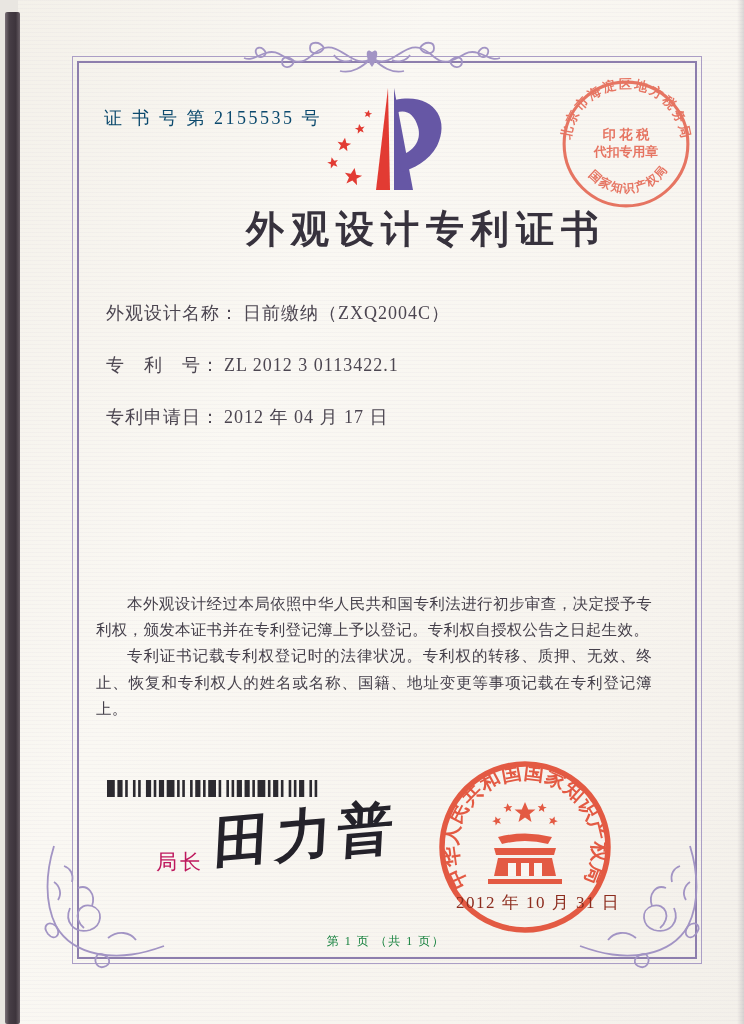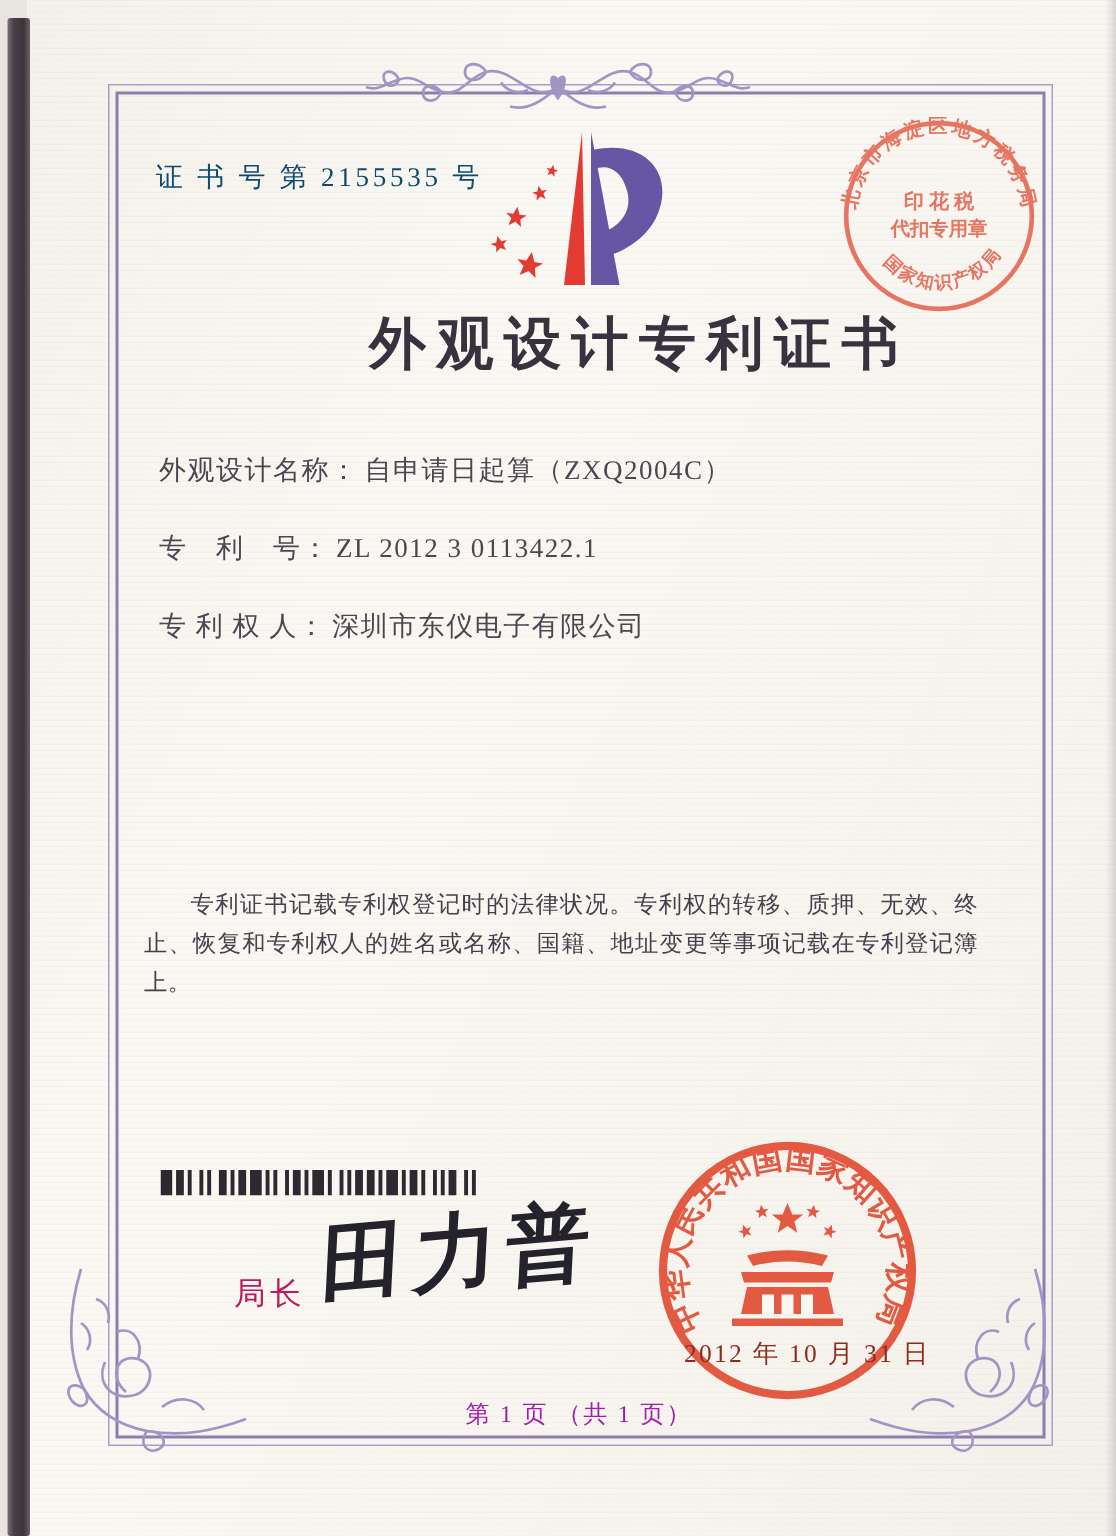--- a/index.html
+++ b/index.html
@@ -70,21 +70,21 @@
     transform:rotate(-5deg) skewX(-8deg);transform-origin:left center;
     white-space:nowrap;
   }
   .main-seal{position:absolute;left:436px;top:758px;width:180px;height:180px;opacity:.88;}
   .seal-date{
     position:absolute;left:456px;top:891px;
     font-size:17px;letter-spacing:1.5px;color:#8c2c1e;white-space:nowrap;
   }
   .footer{
     position:absolute;left:72px;top:933px;width:628px;text-align:center;
-    font-size:16px;letter-spacing:1.5px;color:#a21caf;
+    font-size:12px;letter-spacing:1.5px;color:#15803d;
   }
   svg text{font-family:"Liberation Serif","DejaVu Serif",serif;}
 </style>
 </head>
 <body>
 
 <div class="paper"></div>
 <div class="spine"></div>
 <div class="edge-right"></div>
 
@@ -164,31 +164,32 @@
     <use href="#star" transform="translate(34,61) scale(0.72) rotate(8)"></use>
     <use href="#star" transform="translate(23,79) scale(0.58) rotate(-14)"></use>
     <use href="#star" transform="translate(43,93) scale(0.92) rotate(10)"></use>
   </g>
 </svg>
 
 <div class="title">外观设计专利证书</div>
 
 <div class="fields">
   <div class="field">
-    <span class="flabel">外观设计名称：</span><span class="fvalue">自申请日起算（ZXQ2004C）</span>
+    <span class="flabel">外观设计名称：</span><span class="fvalue">日前缴纳（ZXQ2004C）</span>
   </div>
   <div class="field">
     <span class="flabel">专　利　号：</span><span class="fvalue">ZL 2012 3 0113422.1</span>
   </div>
   <div class="field">
-    <span class="flabel">专 利 权 人：</span><span class="fvalue">深圳市东仪电子有限公司</span>
+    <span class="flabel">专利申请日：</span><span class="fvalue">2012 年 04 月 17 日</span>
   </div>
 </div>
 
 <div class="paras">
+  <p>本外观设计经过本局依照中华人民共和国专利法进行初步审查，决定授予专利权，颁发本证书并在专利登记簿上予以登记。专利权自授权公告之日起生效。</p>
   <p>专利证书记载专利权登记时的法律状况。专利权的转移、质押、无效、终止、恢复和专利权人的姓名或名称、国籍、地址变更等事项记载在专利登记簿上。</p>
 </div>
 
 <svg class="barcode" id="barcode" viewBox="0 0 218 17" preserveAspectRatio="none">
     <rect x="0.00" y="0" width="7.79" height="17" fill="#2c2a30"></rect>
     <rect x="10.38" y="0" width="5.19" height="17" fill="#2c2a30"></rect>
     <rect x="18.17" y="0" width="2.60" height="17" fill="#2c2a30"></rect>
     <rect x="25.95" y="0" width="2.60" height="17" fill="#2c2a30"></rect>
     <rect x="31.14" y="0" width="2.60" height="17" fill="#2c2a30"></rect>
     <rect x="38.93" y="0" width="5.19" height="17" fill="#2c2a30"></rect>

